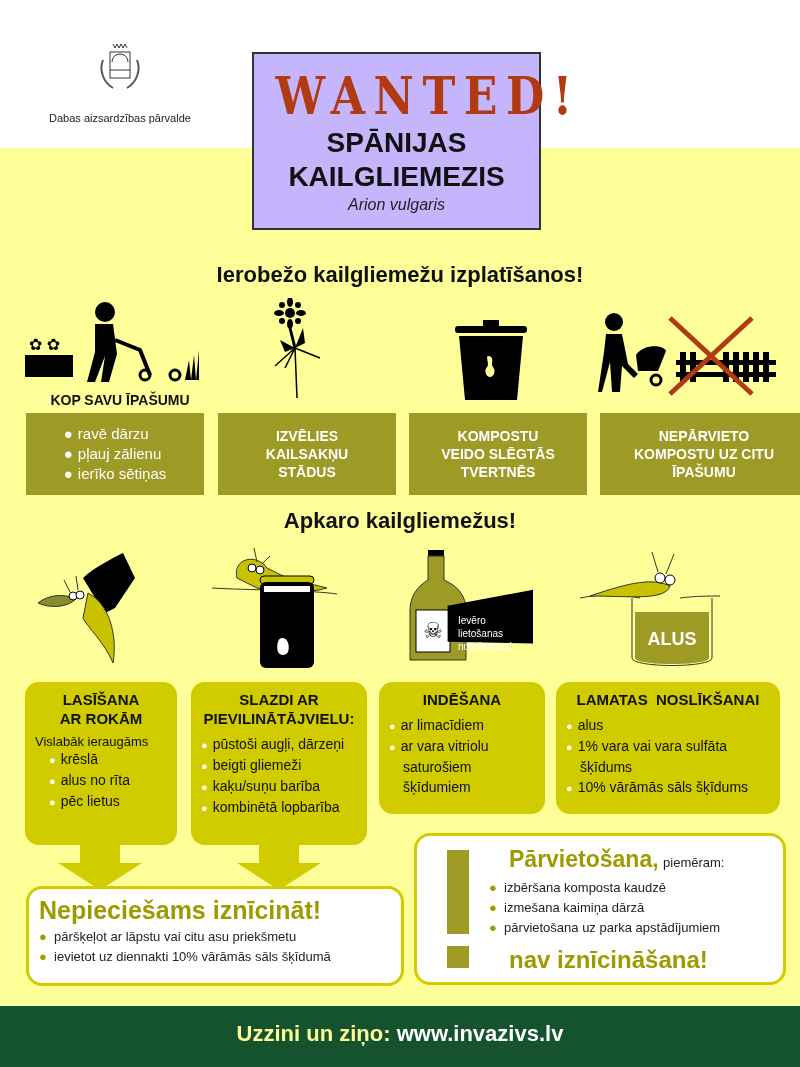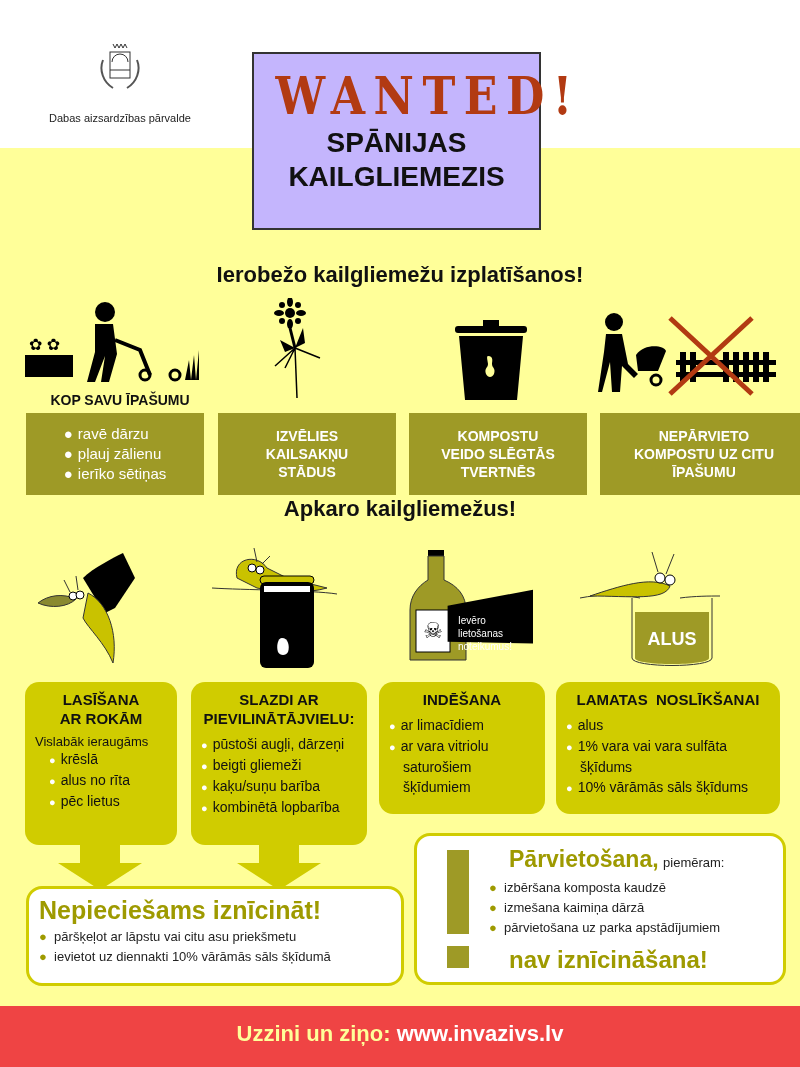--- a/index.html
+++ b/index.html
@@ -17,21 +17,21 @@
 .pbox{position:absolute;background:#9e9a26;color:#fff;text-align:center;font-weight:bold;font-size:14px;line-height:18px;display:flex;align-items:center;justify-content:center;flex-direction:column}
 .pbox ul{list-style:none;text-align:left;font-weight:normal;font-size:15px;line-height:20px}
 .pbox li::before{content:"●";margin-right:5px;color:#fff}
 .kop{position:absolute;left:30px;top:392px;width:180px;text-align:center;font-weight:bold;font-size:14px;color:#111}
 .cbox{position:absolute;background:#d0cc00;border-radius:14px;padding:8px 10px;color:#111}
 .cbox h3{text-align:center;font-size:15px;line-height:19px;margin-bottom:6px}
 .cbox ul{list-style:none;font-size:14px;line-height:20px}
 .cbox li::before{content:"●";color:#fff;margin-right:5px;font-size:11px}
 .wbox{position:absolute;background:#fff;border:3px solid #d0cc00;border-radius:16px}
 .olive{color:#9e9a00}
-.footer{position:absolute;left:0;top:1006px;width:800px;height:61px;background:#ef4444;text-align:center;font-weight:bold;font-size:22px;line-height:55px}
+.footer{position:absolute;left:0;top:1006px;width:800px;height:61px;background:#14532d;text-align:center;font-weight:bold;font-size:22px;line-height:55px}
 </style>
 </head>
 <body>
 
 <div class="top"></div>
 <div class="yellow"></div>
 
 <div class="logo">
   <svg width="50" height="60" viewBox="0 0 50 60">
     <path d="M18 4l2 4 2-4 2 4 2-4 2 4 2-4 2 4" stroke="#333" fill="none"></path>
@@ -40,20 +40,21 @@
     <path d="M8 20c-4 10 0 22 10 28M42 20c4 10 0 22-10 28" stroke="#555" fill="none" stroke-width="2"></path>
     <path d="M15 30h20" stroke="#333"></path>
   </svg>
   <div class="org">Dabas aizsardzības pārvalde</div>
 </div>
 
 <div class="wanted-box">
   <div class="wanted">WANTED!</div>
   <div class="sp">SPĀNIJAS</div>
   <div class="sp">KAILGLIEMEZIS</div>
+  <div class="latin">Arion vulgaris</div>
 </div>
 
 <div class="h2" style="top:262px">Ierobežo kailgliemežu izplatīšanos!</div>
 
 <svg class="icon" style="left:25px;top:300px" width="175" height="85" viewBox="0 0 175 85">
   <rect x="0" y="55" width="48" height="22" fill="#000"></rect>
   <text x="4" y="50" font-size="16">✿ ✿</text>
   <circle cx="80" cy="12" r="10" fill="#000"></circle>
   <path d="M70 24h18l4 30-8 28h-8l4-26-10 26h-8l8-30z" fill="#000"></path>
   <path d="M90 40l25 10 10 25" stroke="#000" stroke-width="4" fill="none"></path>
@@ -120,21 +121,21 @@
   <div>KOMPOSTU</div>
   <div>VEIDO SLĒGTĀS</div>
   <div>TVERTNĒS</div>
 </div>
 <div class="pbox" style="left:600px;top:413px;width:208px;height:82px">
   <div>NEPĀRVIETO</div>
   <div>KOMPOSTU UZ CITU</div>
   <div>ĪPAŠUMU</div>
 </div>
 
-<div class="h2" style="top:496px">Apkaro kailgliemežus!</div>
+<div class="h2" style="top:508px">Apkaro kailgliemežus!</div>
 
 <svg class="icon" style="left:38px;top:548px" width="125" height="120" viewBox="0 0 125 120">
   <path d="M45 30c10-10 30-20 40-25l12 25-20 30-10 5-8-12z" fill="#000"></path>
   <path d="M50 45c20 10 30 40 25 70-8-20-25-35-30-45z" fill="#c9c200" stroke="#333"></path>
   <path d="M0 55c10-8 25-10 38-4-8 8-25 10-38 4z" fill="#8a8a30" stroke="#333"></path>
   <circle cx="35" cy="48" r="4" fill="#fff" stroke="#000"></circle>
     <circle cx="42" cy="47" r="4" fill="#fff" stroke="#000"></circle>
   <path d="M32 44l-6-12M40 42l-2-14" stroke="#333"></path>
 </svg>
 <svg class="icon" style="left:212px;top:548px" width="130" height="120" viewBox="0 0 130 120">

